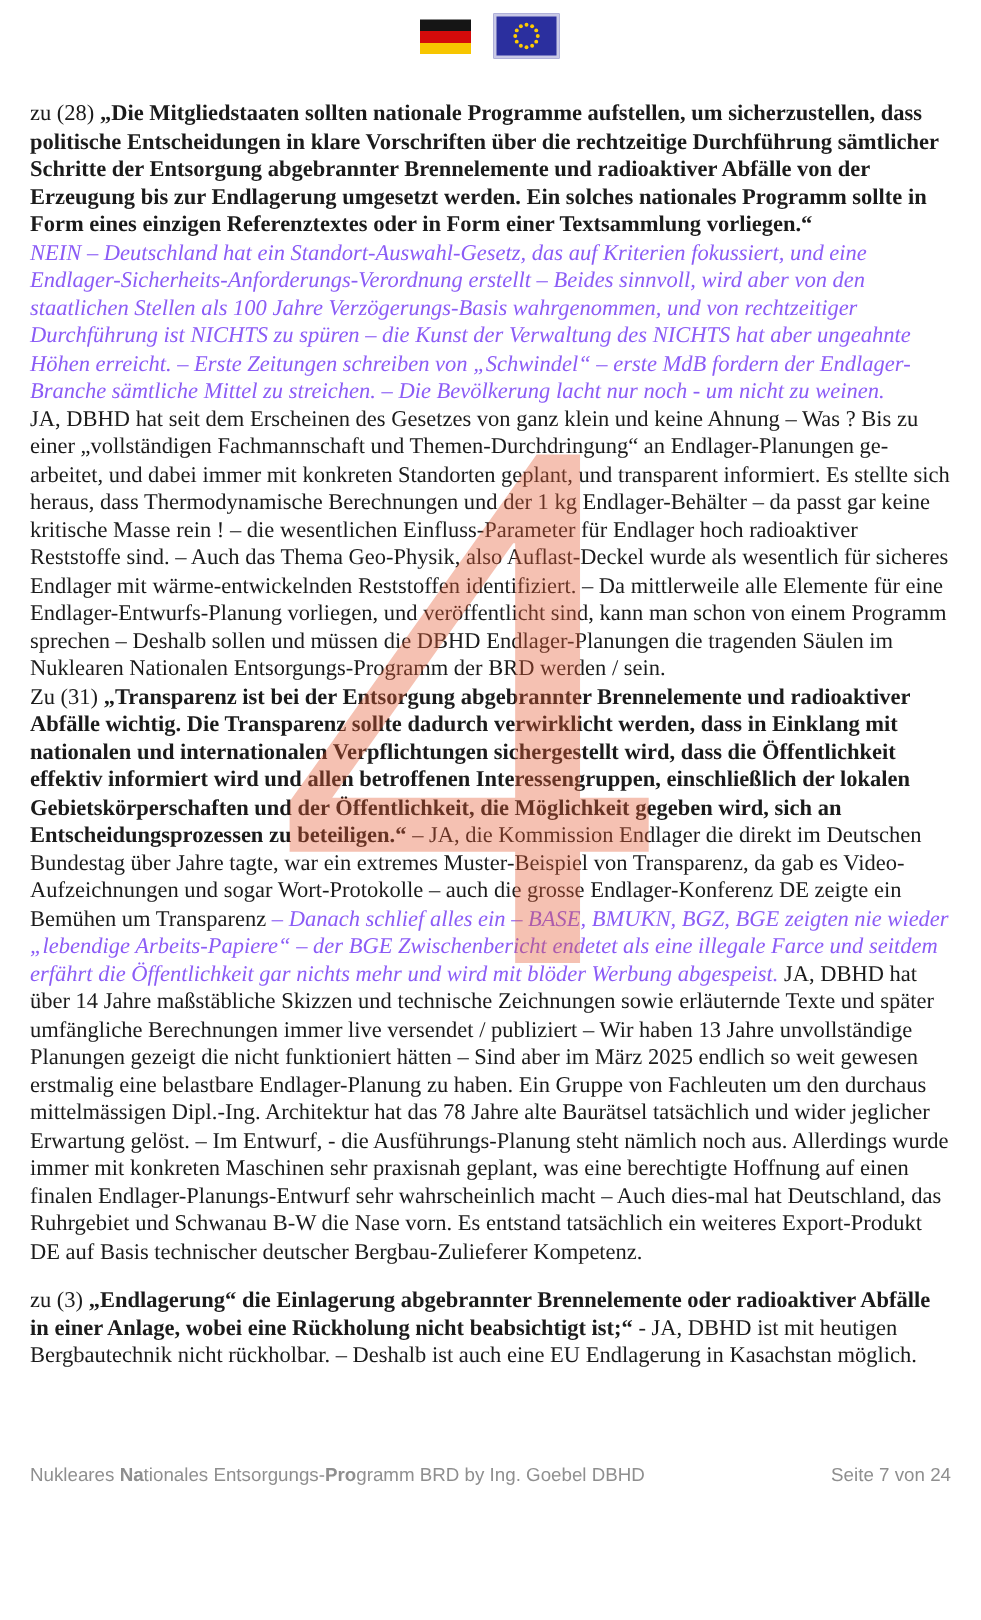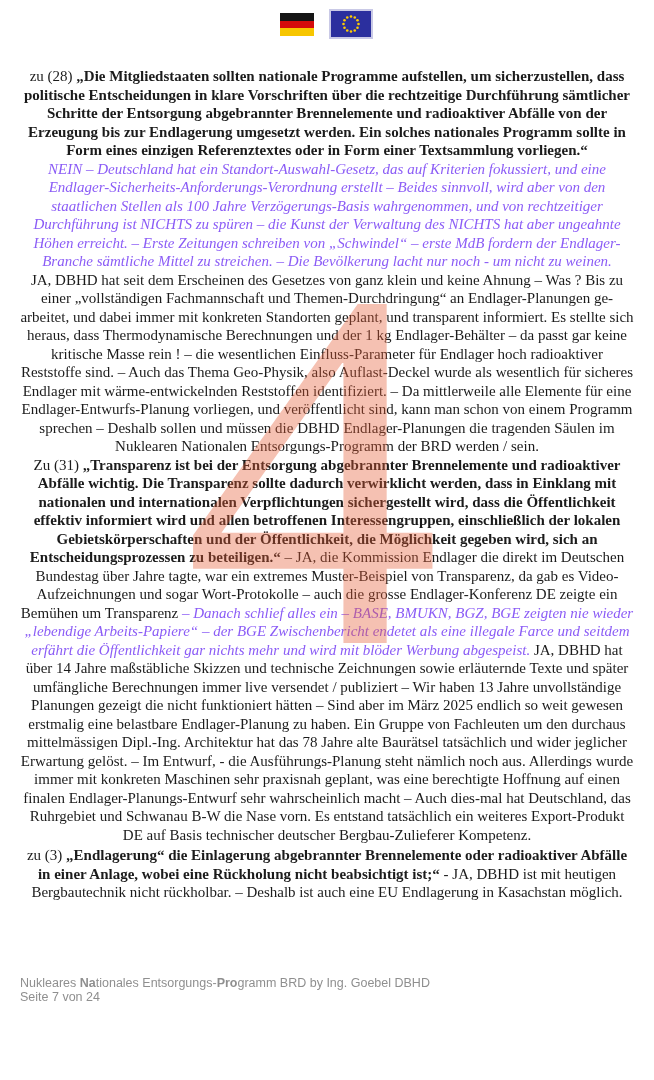--- a/index.html
+++ b/index.html
@@ -35,25 +35,24 @@
   .flag-eu svg { position: absolute; inset: 0; }
 
   
   .content {
     position: absolute;
     left: 20px; right: 20px; top: 67px;
     font-size: 15px;
     line-height: 18.5px;
     color: #1b1b1b;
     z-index: 1;
-    text-align: center;
   }
   .tblock { margin: 0; }
   .tblock + .tblock { }
-  #block-zu3 { margin-top: 2px; font-family: Liberation Serif, serif; }
+  #block-zu3 { margin-top: 14px; font-family: Liberation Serif, serif; }
   .tblock p { margin: 0; }
   .seg-regular { font-weight: normal; }
   .seg-bold { font-weight: bold; }
   .seg-red { color: #8b5cf6; font-style: italic; }
 
   
   .watermark {
     position: absolute;
     left: 183px; top: 212px;
     font-family: "Liberation Serif", serif;
@@ -68,21 +67,20 @@
 
   
   .footer {
     position: absolute;
     left: 20px; right: 20px; top: 976px;
     display: flex; justify-content: space-between; align-items: baseline;
     font-family: "Liberation Sans", sans-serif;
     font-size: 12.5px;
     color: #8f8f8f;
     z-index: 1;
-    flex-direction: column;
   }
   .footer .seg-bold { font-weight: bold; }
 </style>
 </head>
 <body>
 
 <div class="page">
 
   <div class="flags">
     <div class="flag-de"></div>

